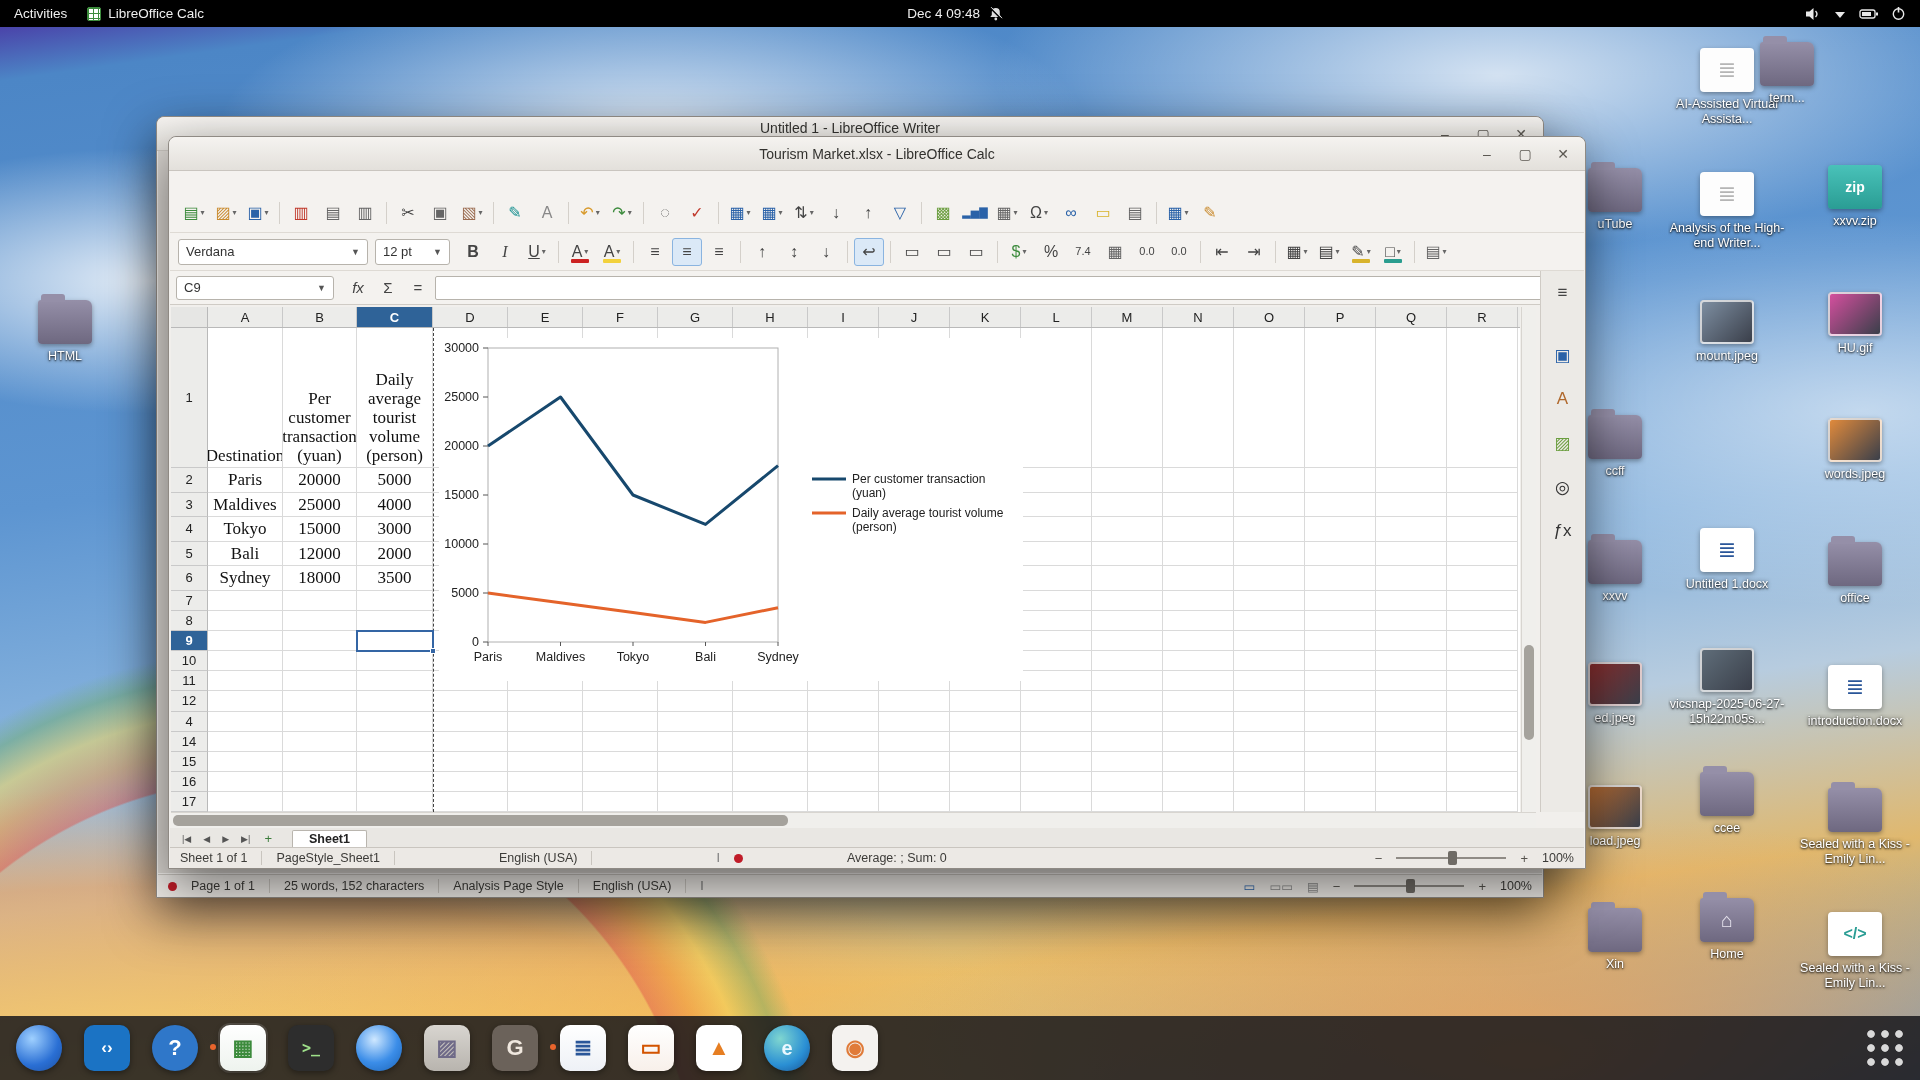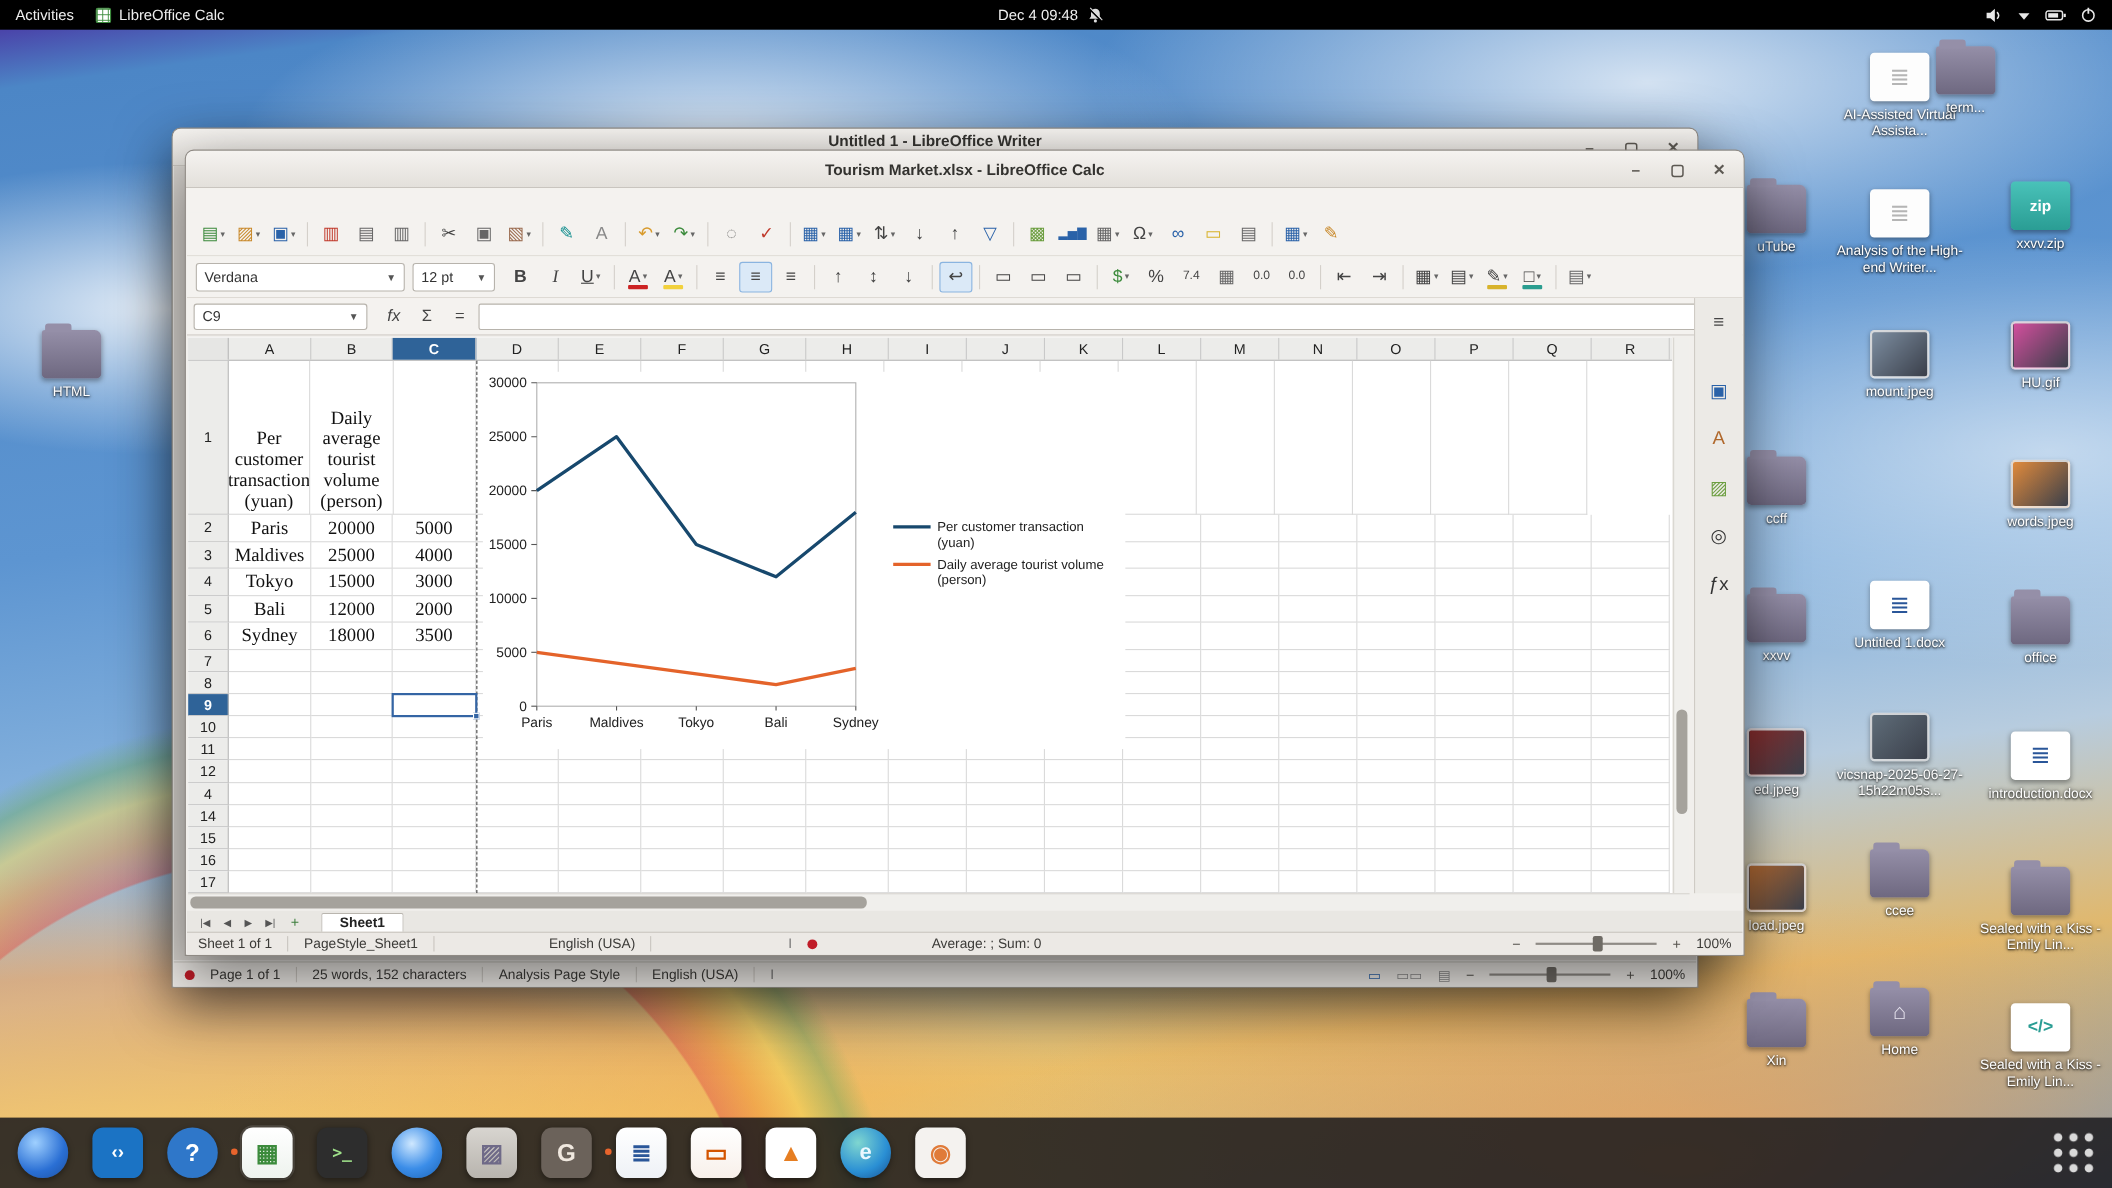--- a/index.html
+++ b/index.html
@@ -42,21 +42,21 @@
   .dglyph.code { background:#fff; color:#2a9d94; font-size:16px; font-weight:bold; }
   .dglyph.image { border:2px solid rgba(255,255,255,.75); }
   .dlabel { font-size:12.5px; color:#fff; text-align:center; line-height:1.2; text-shadow:0 1px 2px rgba(0,0,0,.95), 0 0 4px rgba(0,0,0,.6);
     max-height:31px; overflow:hidden; width:118px; }
 
   
   .win { position:absolute; background:#f1efec; border:1px solid #8f8a84; border-radius:8px 8px 0 0;
     box-shadow:0 18px 50px rgba(0,0,0,.5); }
   .titlebar { height:34px; background:linear-gradient(#f5f3f0,#e3e0db); border-bottom:1px solid #c9c5bf;
     border-radius:8px 8px 0 0; position:relative; display:flex; align-items:center; justify-content:center;
-    font-weight:bold; font-size:14px; color:#33322f; }
+    font-weight:normal; font-size:14px; color:#33322f; }
   .titlebar.wt { align-items:flex-start; padding-top:3px; }
   .win-btns { position:absolute; right:12px; top:0; height:34px; display:flex; align-items:center; gap:18px; }
   .wbtn { width:20px; height:20px; display:flex; align-items:center; justify-content:center; color:#5c5852; font-size:14px;
     border-radius:50%; }
 
   
   #writer-win { left:156px; top:116px; width:1388px; height:782px; z-index:10; }
   #writer-body { position:absolute; left:1px; top:34px; right:1px; bottom:24px; background:#d9d5d0; }
   .statusbar { position:absolute; left:1px; right:1px; bottom:0; height:23px; background:#ece9e5; border-top:1px solid #c9c5bf;
     display:flex; align-items:center; font-size:12.5px; color:#3c3b38; gap:14px; padding:0 10px; }
@@ -587,20 +587,21 @@
             <div class="rowhdr" style="height: 20.18px;">12</div>
             <div class="rowhdr" style="height: 20.18px;">4</div>
             <div class="rowhdr" style="height: 20.18px;">14</div>
             <div class="rowhdr" style="height: 20.18px;">15</div>
             <div class="rowhdr" style="height: 20.18px;">16</div>
             <div class="rowhdr" style="height: 20.18px;">17</div>
           </div>
         <div id="cellsw" style="flex:1;">
             <div id="cellswrap">
               <div class="cellrow">
+                <div class="cell hdr1" style="width: 75px; height: 140px;">Destination</div>
                 <div class="cell hdr1" style="width: 74px; height: 140px;">Per customer transaction (yuan)</div>
                 <div class="cell hdr1" style="width: 76px; height: 140px;">Daily average tourist volume (person)</div>
                 <div class="cell hdr1" style="width: 75px; height: 140px;"></div>
                 <div class="cell hdr1" style="width: 75px; height: 140px;"></div>
                 <div class="cell hdr1" style="width: 75px; height: 140px;"></div>
                 <div class="cell hdr1" style="width: 75px; height: 140px;"></div>
                 <div class="cell hdr1" style="width: 75px; height: 140px;"></div>
                 <div class="cell hdr1" style="width: 71px; height: 140px;"></div>
                 <div class="cell hdr1" style="width: 71px; height: 140px;"></div>
                 <div class="cell hdr1" style="width: 71px; height: 140px;"></div>

